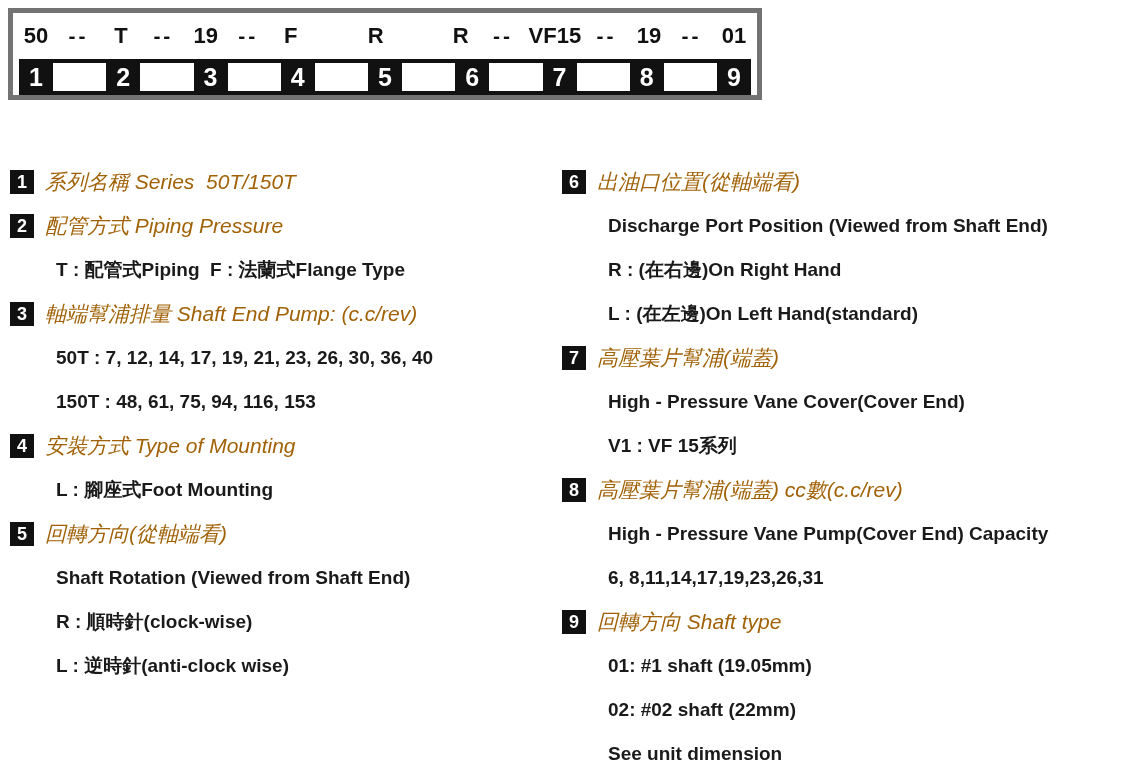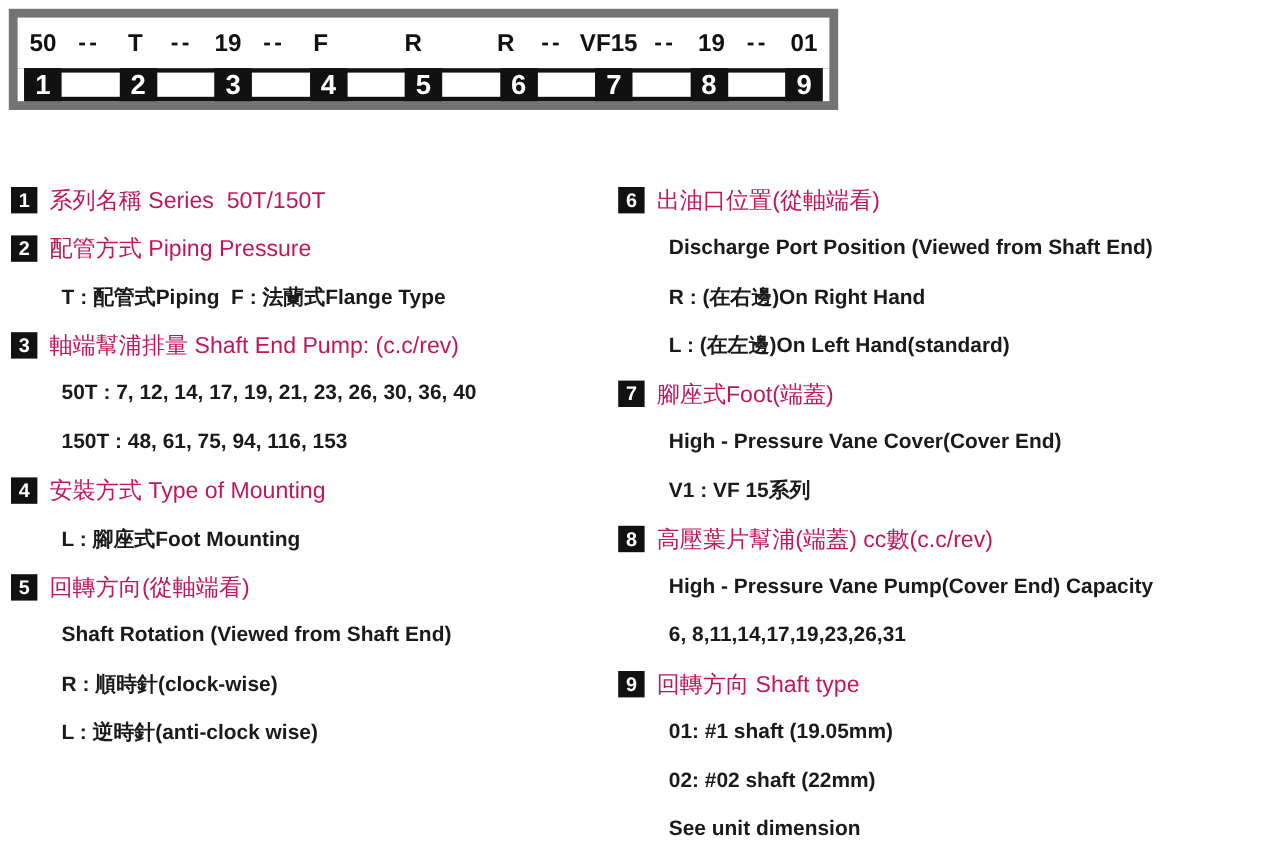--- a/index.html
+++ b/index.html
@@ -9,21 +9,21 @@
     font-family: "Liberation Sans", "DejaVu Sans", sans-serif;
     color: #1a1a1a;
     overflow: hidden;
   }
   .page { width: 1148px; height: 766px; position: relative; }
 
   
   .code-box {
     position: absolute; left: 8px; top: 8px;
     width: 754px; height: 92px;
-    border: 8px solid #737373;
+    border: 5px solid #737373;
     background: #ffffff;
     display: flex; flex-direction: column;
   }
   .code-values-row {
     height: 46px;
     display: flex; align-items: center;
   }
   .code-edge { width: 6px; flex: 0 0 auto; }
   .code-value {
     flex: 0 0 34px;
@@ -67,21 +67,21 @@
     display: flex; align-items: center;
   }
   .badge {
     flex: 0 0 24px; width: 24px; height: 24px;
     background: #111; color: #ffffff;
     display: flex; align-items: center; justify-content: center;
     font-weight: bold; font-size: 18px;
     margin-right: 11px;
   }
   .legend-title {
-    font-size: 21px; white-space: pre; color: #be185d;
+    font-size: 21px; white-space: pre; color: #a16207; font-style: italic;
   }
   .legend-line {
     height: 44px;
     display: flex; align-items: center;
     padding-left: 46px;
     font-size: 19px; white-space: pre; color: #1a1a1a; font-weight: bold;
   }
 </style>
 </head>
 <body>
@@ -179,21 +179,21 @@
             <span class="badge">6</span>
             <span class="legend-title">出油口位置(從軸端看)</span>
           </div>
           <div class="legend-line">Discharge Port Position (Viewed from Shaft End)</div>
           <div class="legend-line">R : (在右邊)On Right Hand</div>
           <div class="legend-line">L : (在左邊)On Left Hand(standard)</div>
         </div>
         <div class="legend-item">
           <div class="legend-title-row">
             <span class="badge">7</span>
-            <span class="legend-title">腳座式Foot(端蓋)</span>
+            <span class="legend-title">高壓葉片幫浦(端蓋)</span>
           </div>
           <div class="legend-line">High - Pressure Vane Cover(Cover End)</div>
           <div class="legend-line">V1 : VF 15系列</div>
         </div>
         <div class="legend-item">
           <div class="legend-title-row">
             <span class="badge">8</span>
             <span class="legend-title">高壓葉片幫浦(端蓋) cc數(c.c/rev)</span>
           </div>
           <div class="legend-line">High - Pressure Vane Pump(Cover End) Capacity</div>

